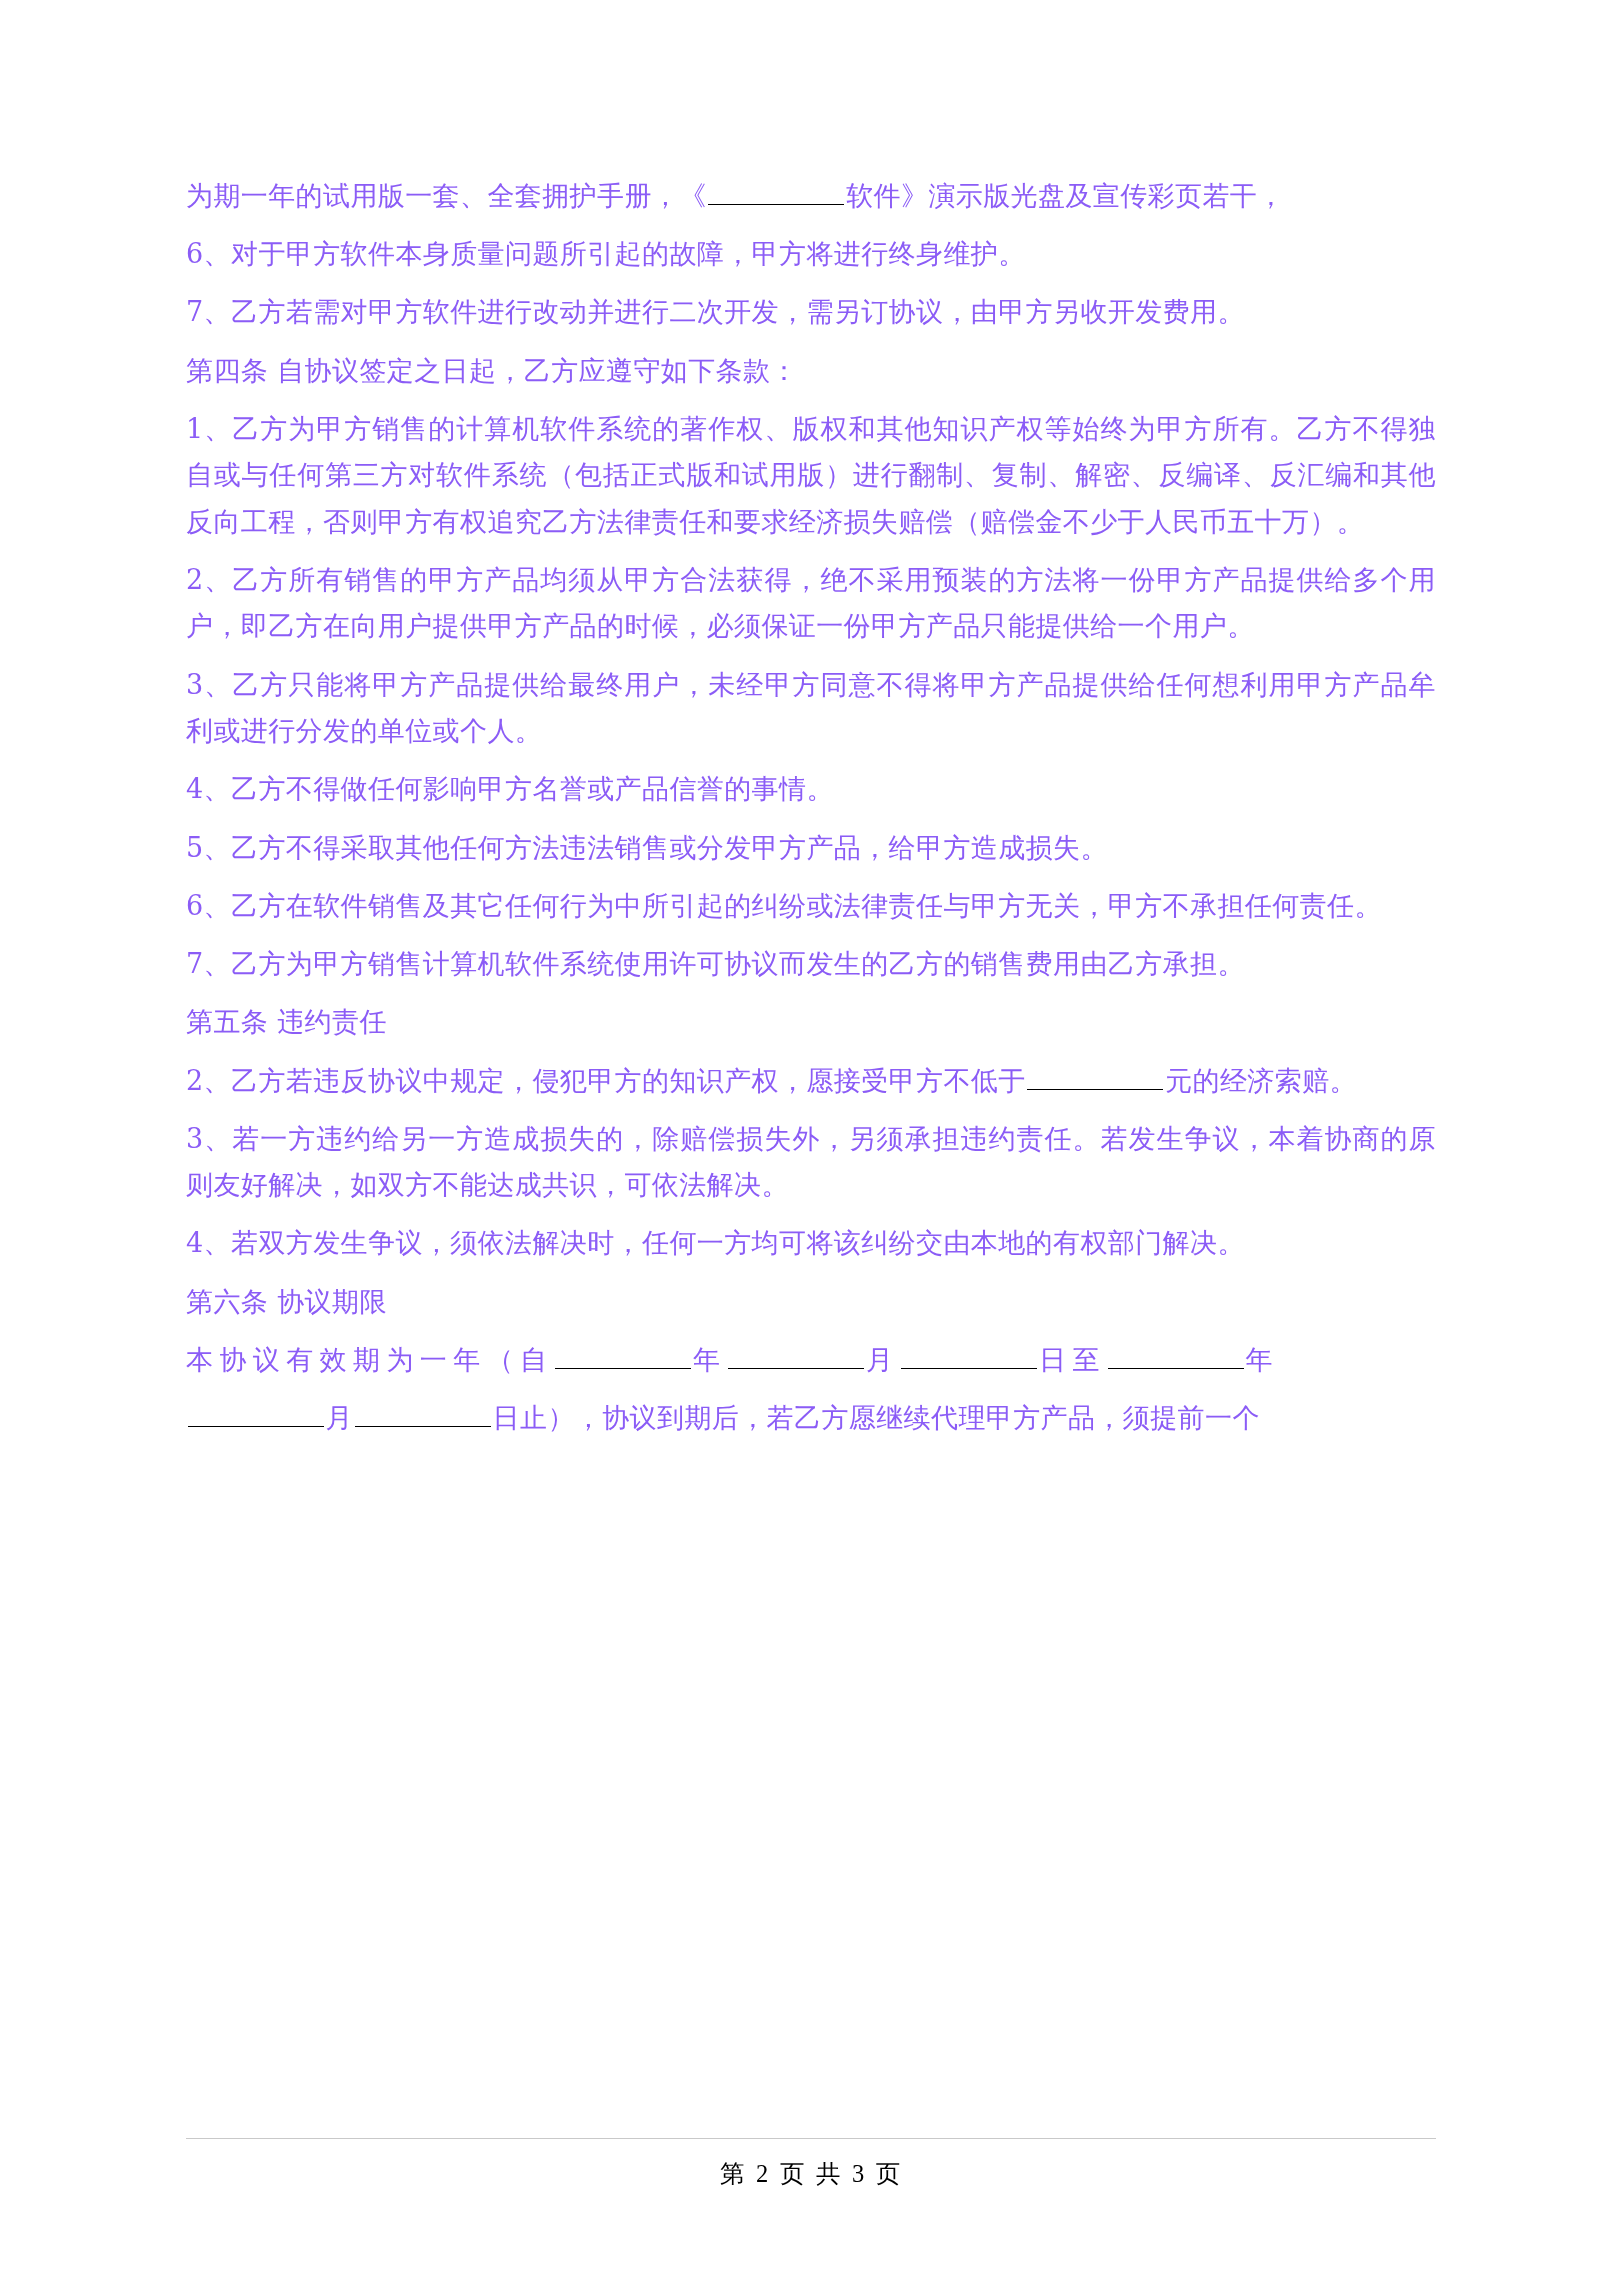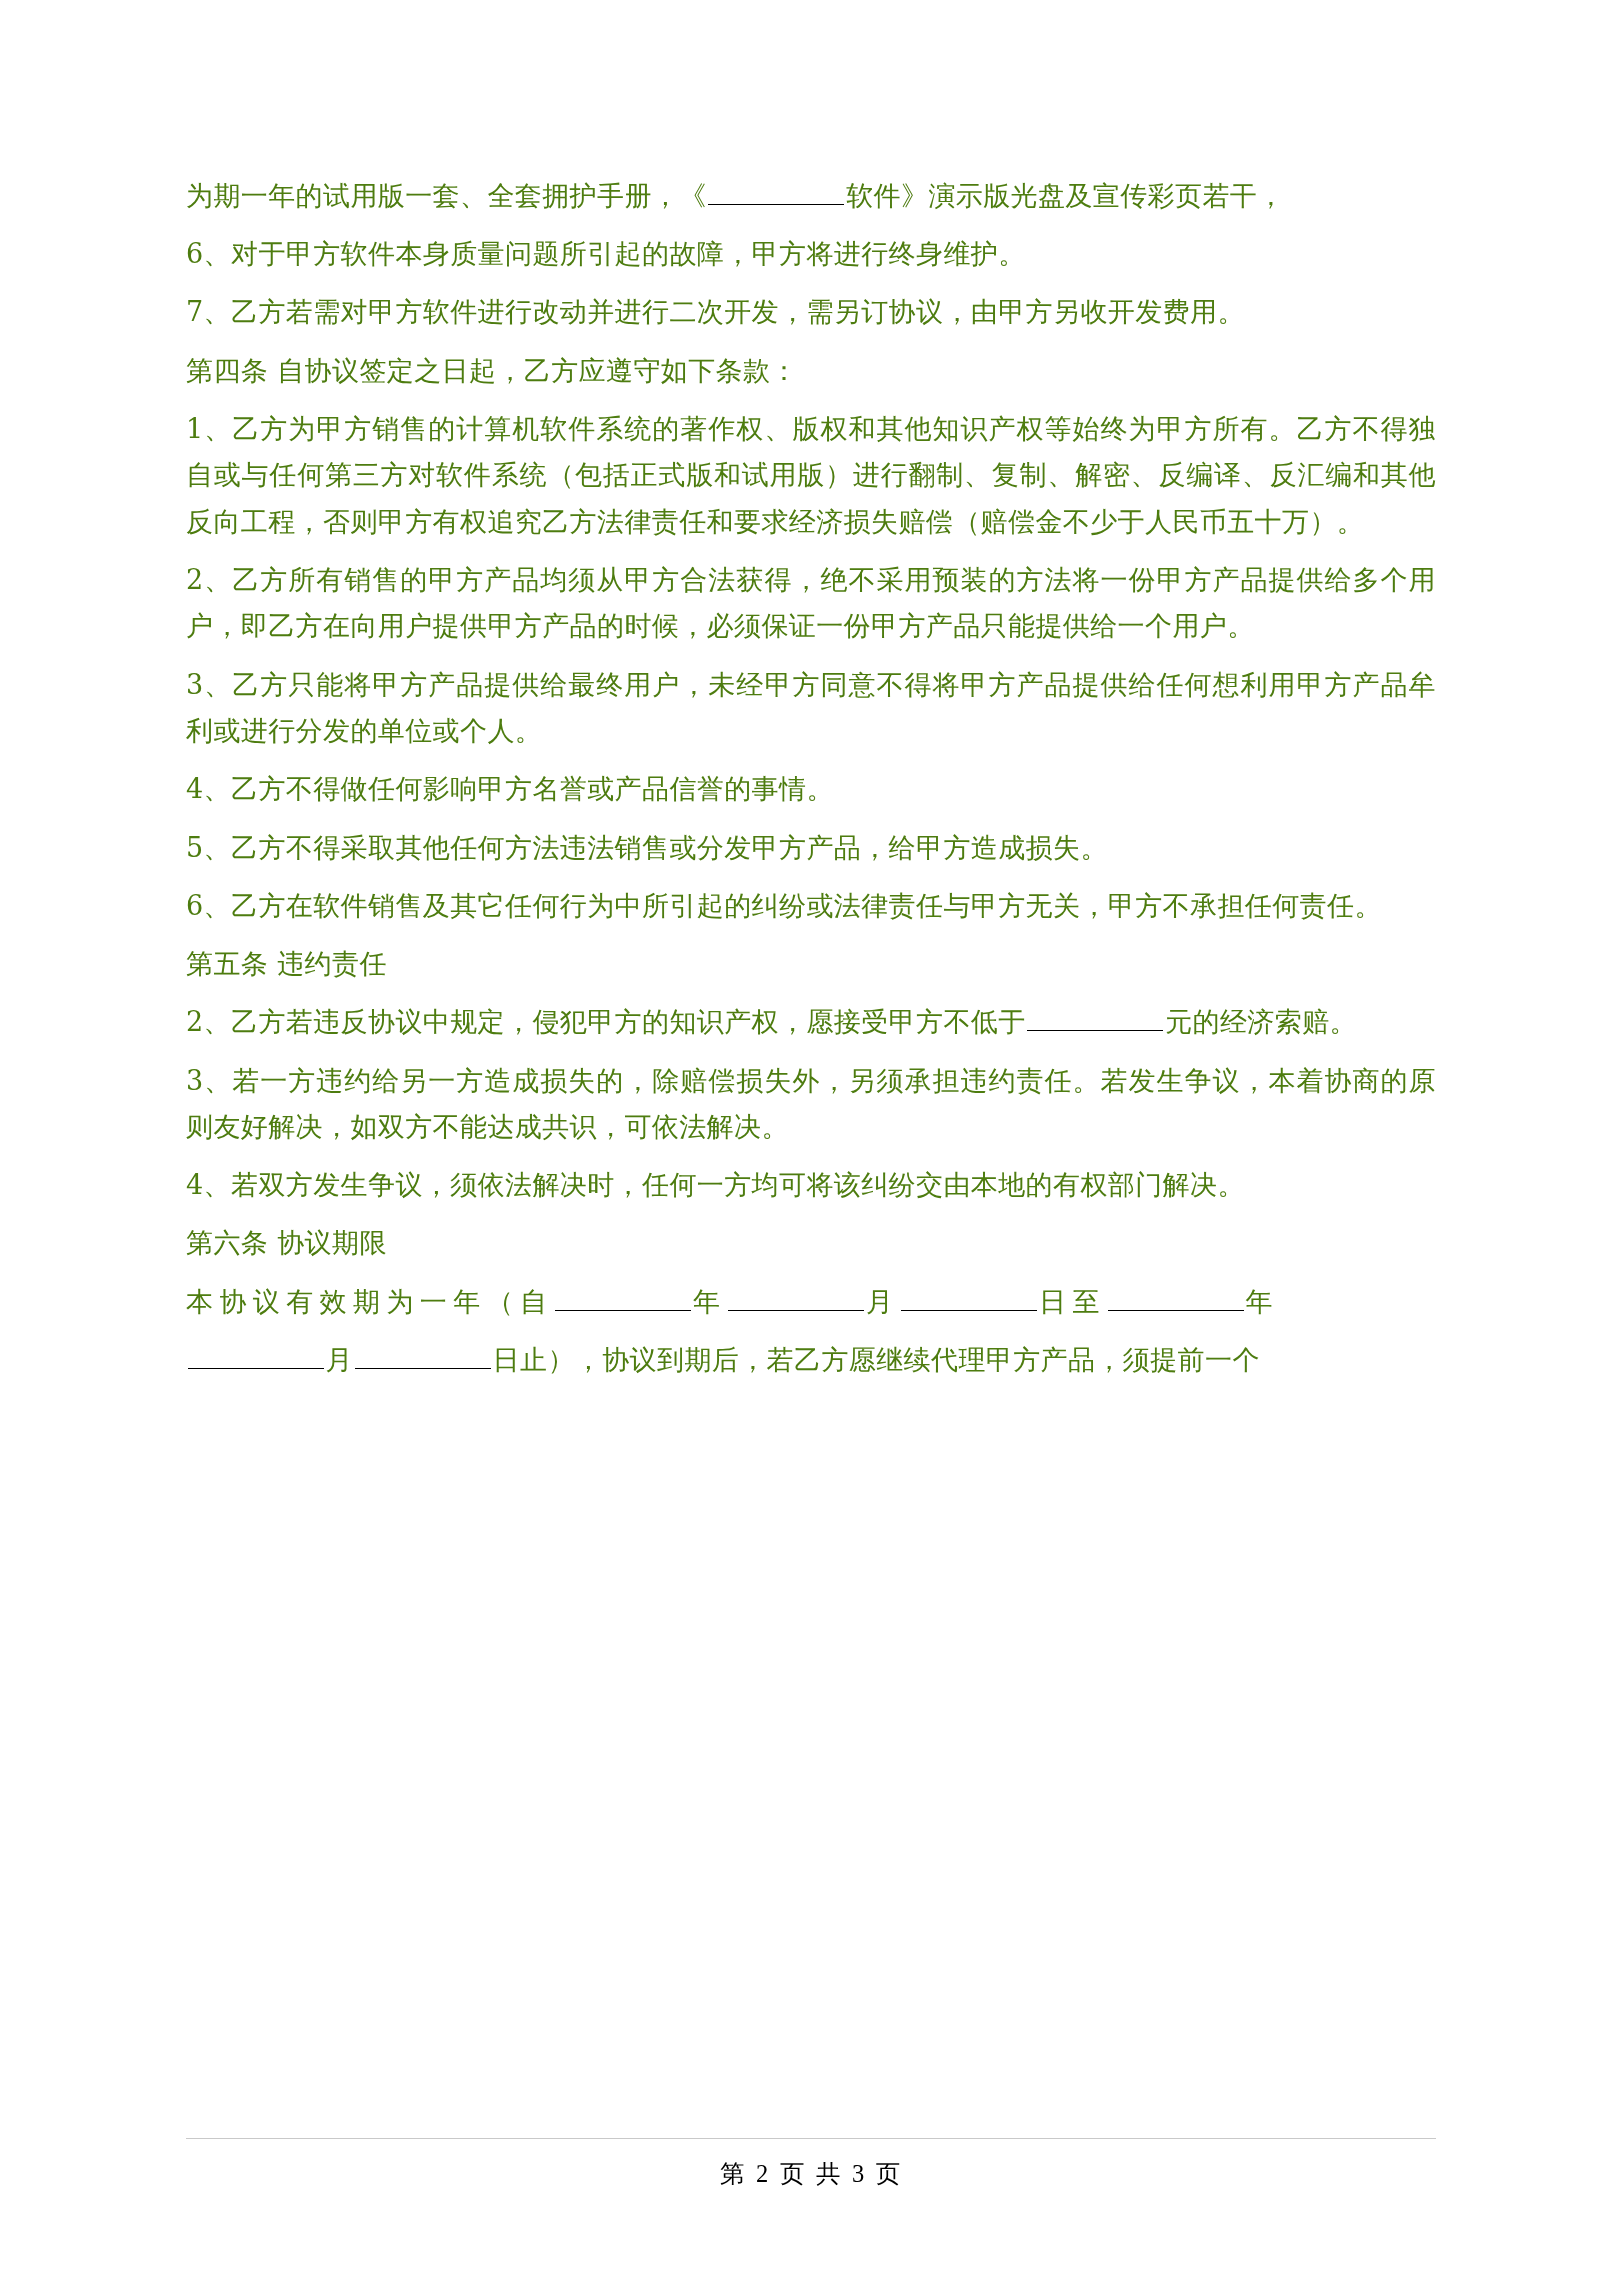--- a/index.html
+++ b/index.html
@@ -18,21 +18,21 @@
   }
   .content {
     position: absolute;
     left: 186px;
     top: 173px;
     width: 1250px;
   }
   .para {
     font-size: 27px;
     line-height: 1.72;
-    color: #4d7c0f;
+    color: #8b5cf6;
     margin: 0 0 11.8px 0;
     text-align: justify;
     text-justify: inter-ideograph;
     letter-spacing: 0.4px;
   }
   .blank {
     display: inline-block;
     border-bottom: 1.8px solid #000;
     vertical-align: baseline;
     height: 1.1em;
@@ -71,20 +71,21 @@
       <p class="para"><span>为期一年的试用版一套、全套拥护手册，《</span><span class="blank b-md"></span><span>软件》演示版光盘及宣传彩页若干，</span></p>
       <p class="para"><span>6、对于甲方软件本身质量问题所引起的故障，甲方将进行终身维护。</span></p>
       <p class="para"><span>7、乙方若需对甲方软件进行改动并进行二次开发，需另订协议，由甲方另收开发费用。</span></p>
       <p class="para"><span>第四条  自协议签定之日起，乙方应遵守如下条款：</span></p>
       <p class="para"><span>1、乙方为甲方销售的计算机软件系统的著作权、版权和其他知识产权等始终为甲方所有。乙方不得独自或与任何第三方对软件系统（包括正式版和试用版）进行翻制、复制、解密、反编译、反汇编和其他反向工程，否则甲方有权追究乙方法律责任和要求经济损失赔偿（赔偿金不少于人民币五十万）。</span></p>
       <p class="para"><span>2、乙方所有销售的甲方产品均须从甲方合法获得，绝不采用预装的方法将一份甲方产品提供给多个用户，即乙方在向用户提供甲方产品的时候，必须保证一份甲方产品只能提供给一个用户。</span></p>
       <p class="para"><span>3、乙方只能将甲方产品提供给最终用户，未经甲方同意不得将甲方产品提供给任何想利用甲方产品牟利或进行分发的单位或个人。</span></p>
       <p class="para"><span>4、乙方不得做任何影响甲方名誉或产品信誉的事情。</span></p>
       <p class="para"><span>5、乙方不得采取其他任何方法违法销售或分发甲方产品，给甲方造成损失。</span></p>
       <p class="para"><span>6、乙方在软件销售及其它任何行为中所引起的纠纷或法律责任与甲方无关，甲方不承担任何责任。</span></p>
+      <p class="para"><span>7、乙方为甲方销售计算机软件系统使用许可协议而发生的乙方的销售费用由乙方承担。</span></p>
       <p class="para"><span>第五条  违约责任</span></p>
       <p class="para"><span>2、乙方若违反协议中规定，侵犯甲方的知识产权，愿接受甲方不低于</span><span class="blank b-md"></span><span>元的经济索赔。</span></p>
       <p class="para"><span>3、若一方违约给另一方造成损失的，除赔偿损失外，另须承担违约责任。若发生争议，本着协商的原则友好解决，如双方不能达成共识，可依法解决。</span></p>
       <p class="para"><span>4、若双方发生争议，须依法解决时，任何一方均可将该纠纷交由本地的有权部门解决。</span></p>
       <p class="para"><span>第六条  协议期限</span></p>
       <p class="para"><span class="spaced">本协议有效期为一年（自</span><span class="blank b-md"></span><span class="spaced">年</span><span class="blank b-md"></span><span class="spaced">月</span><span class="blank b-md"></span><span class="spaced">日至</span><span class="blank b-md"></span><span class="spaced">年</span></p>
       <p class="para"><span class="blank b-md"></span><span>月</span><span class="blank b-md"></span><span>日止），协议到期后，若乙方愿继续代理甲方产品，须提前一个</span></p>
     </div>
 
   <div class="footer-rule"></div>

